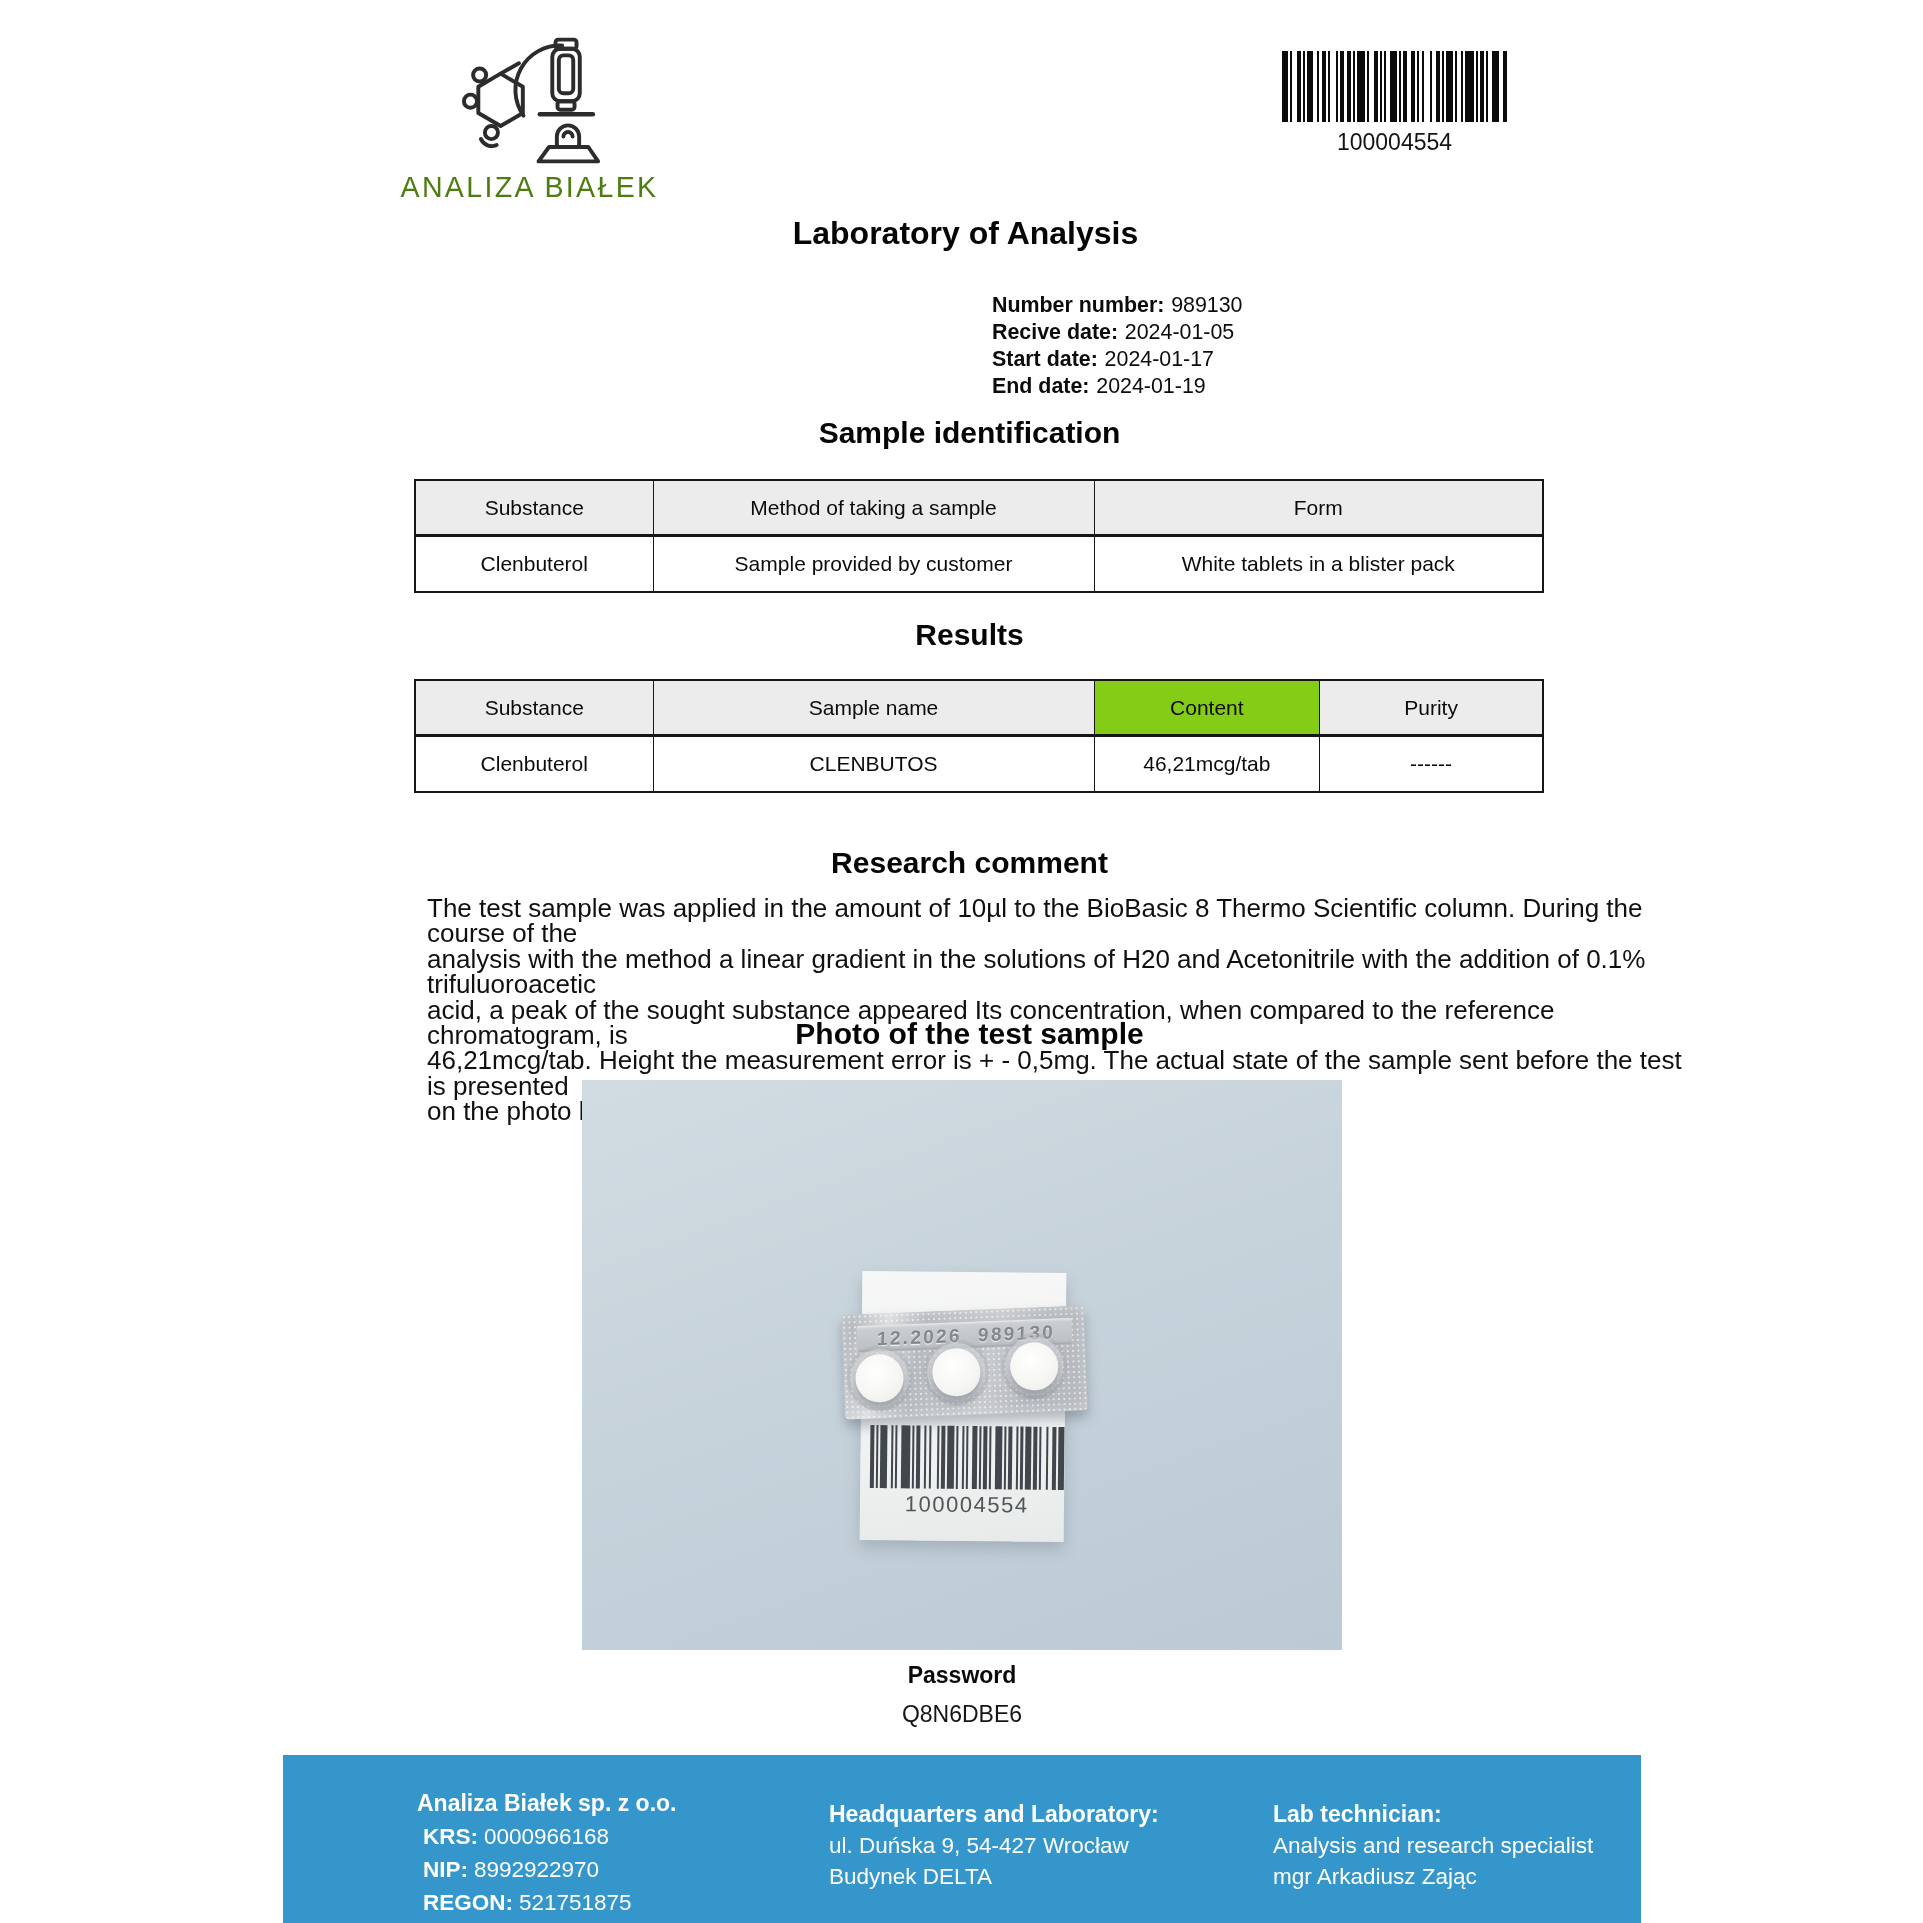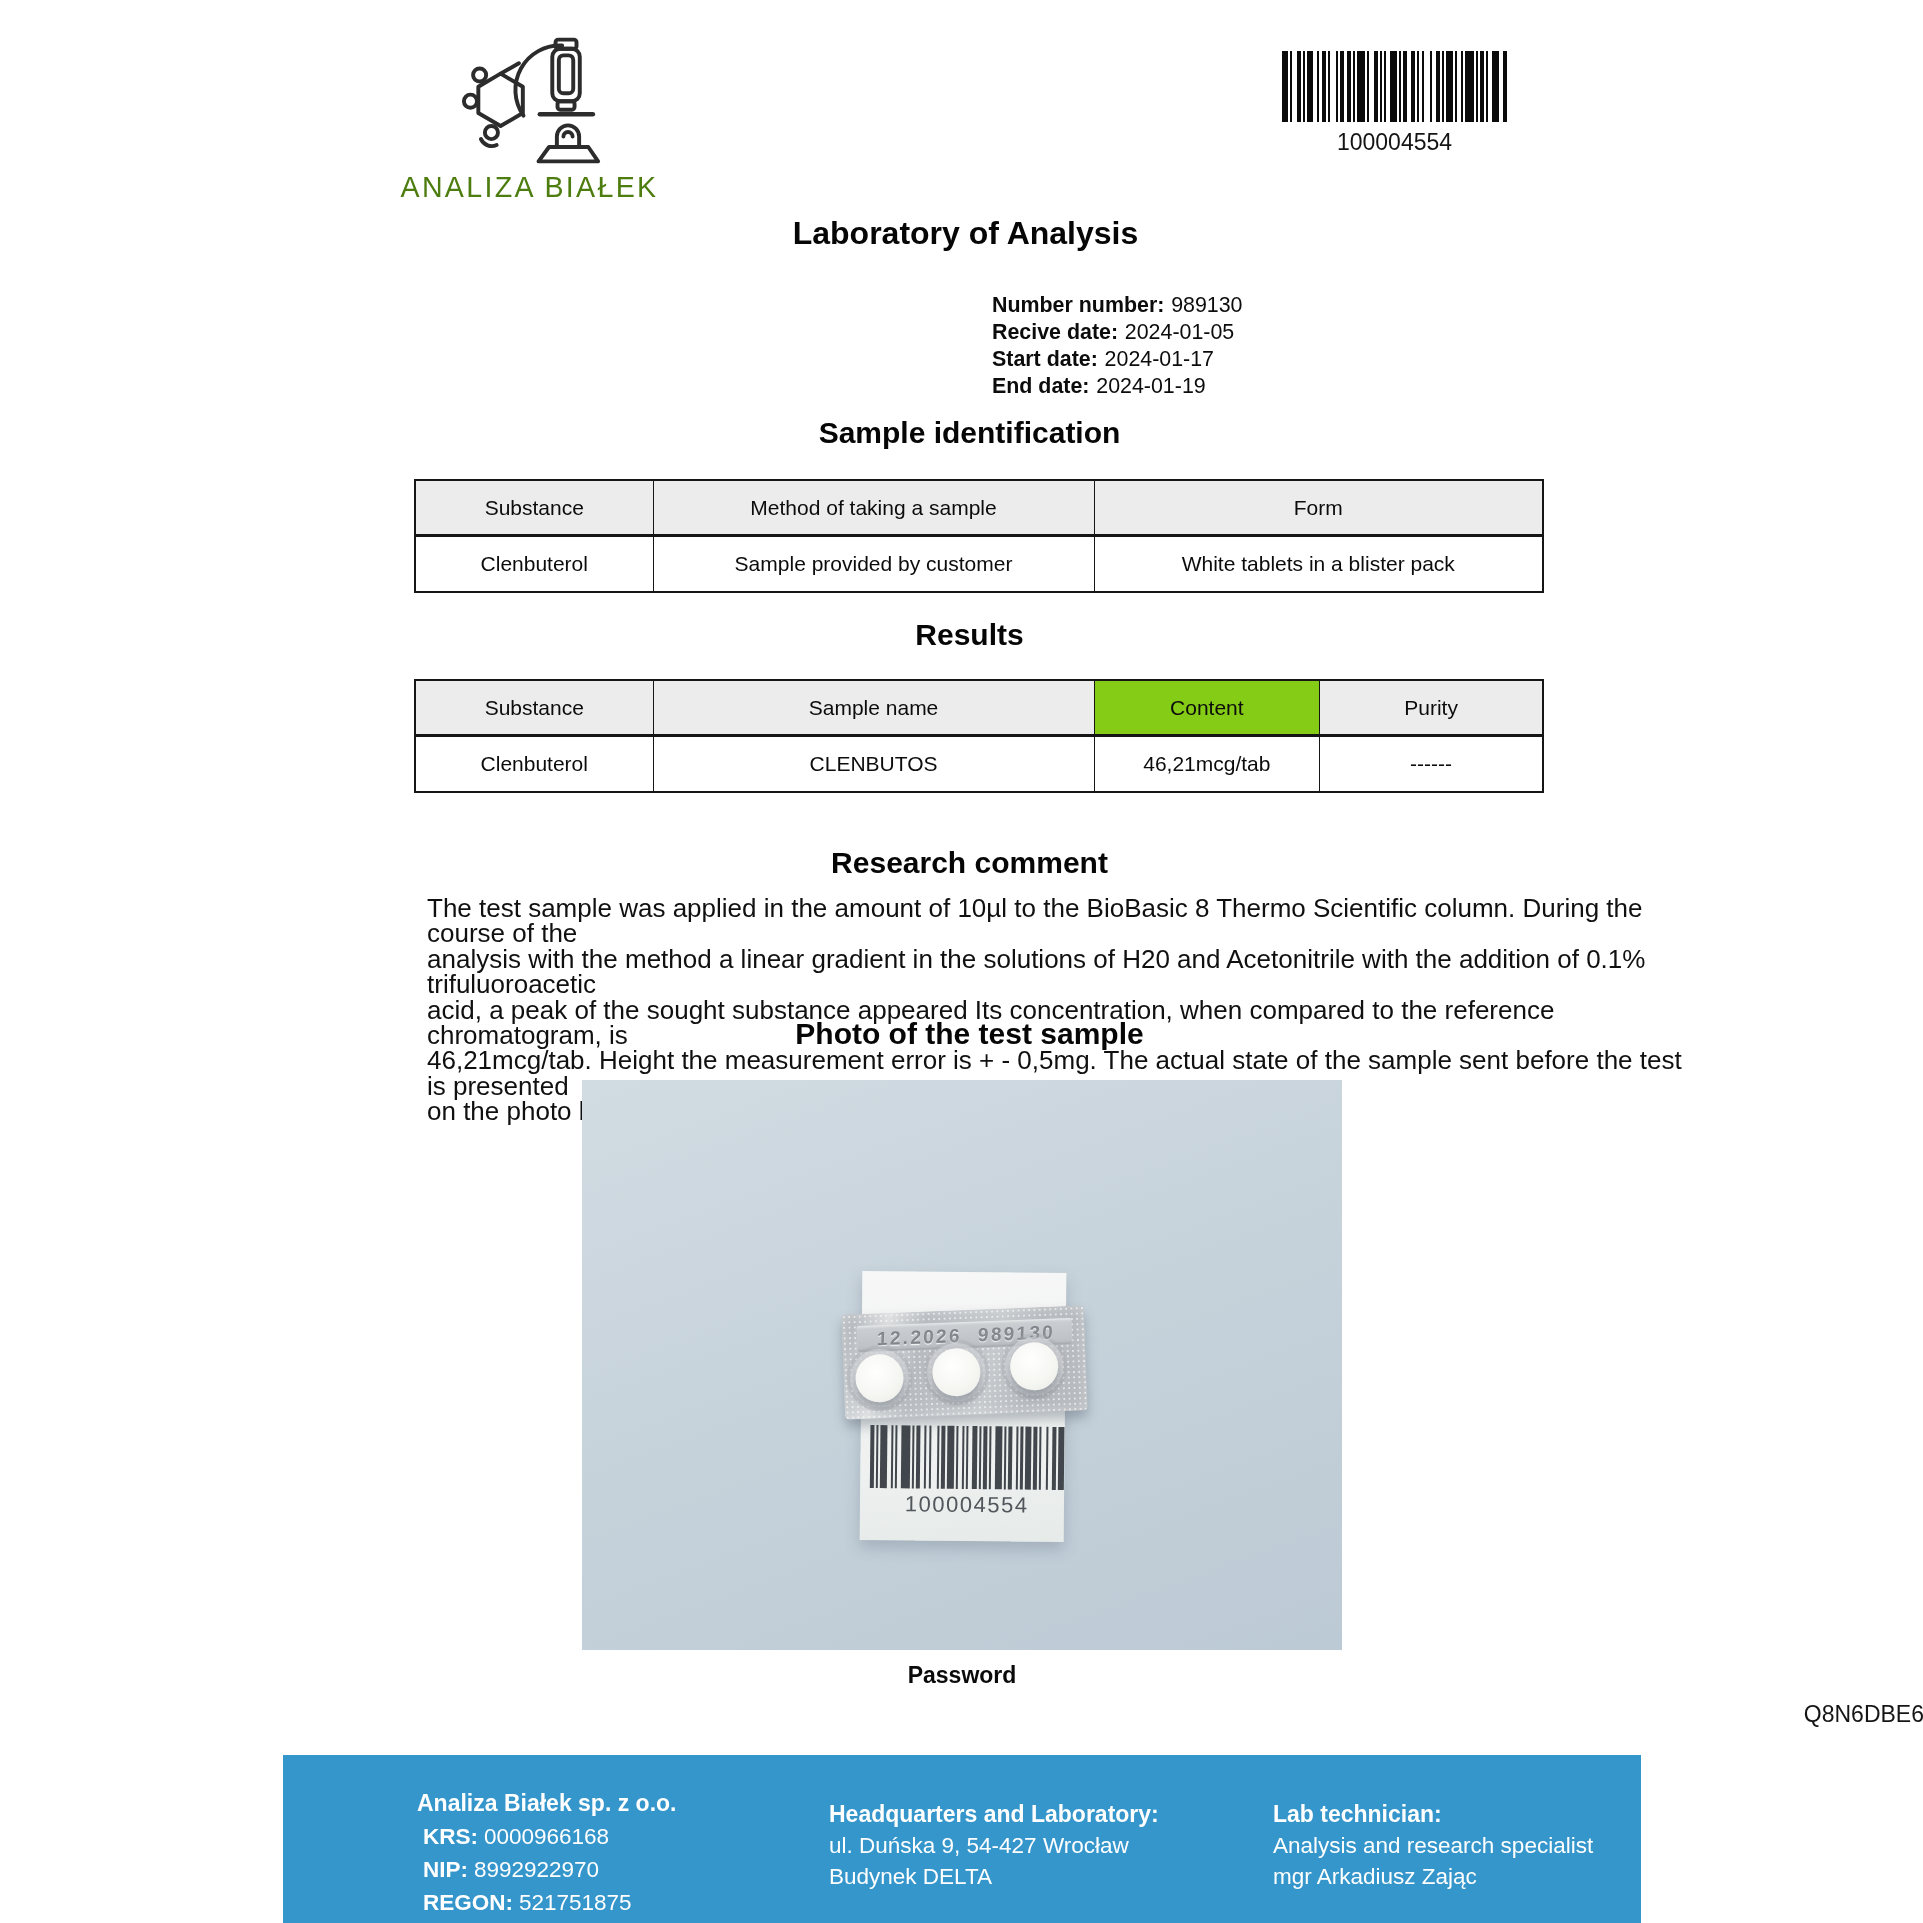--- a/index.html
+++ b/index.html
@@ -73,21 +73,21 @@
   .emboss.left{left:35px;}
   .emboss.right{right:30px;}
   .tablet{position:absolute;width:48px;height:48px;border-radius:50%;
            background:radial-gradient(circle at 42% 36%,#ffffff 0%,#f6f7f3 55%,#e8eae4 100%);
            box-shadow:0 6.8px 7.5px rgba(95,105,115,.4),0 0 0 5.3px rgba(216,219,222,.55),0 0 0 9px rgba(165,170,175,.35);}
   .t1{left:12px;top:41px;} .t2{left:89px;top:38px;} .t3{left:167px;top:35px;}
 
   
   .password-label{position:absolute;left:0;top:1662px;width:1924px;text-align:center;
                   font-size:23px;font-weight:700;color:#0a0a0a;}
-  .password-value{position:absolute;left:0;top:1701px;width:1924px;text-align:right;
+  .password-value{position:absolute;left:0;top:1701px;width:1924px;text-align:center;
                   font-size:23px;color:#151515;}
 
   
   .footer{position:absolute;left:283px;top:1755px;width:1358px;height:169px;background:#3596CC;}
   .f-col{position:absolute;color:#ffffff;font-size:22.5px;}
   .f-col1{left:134px;top:32px;line-height:33px;}
   .f-col2{left:546px;top:44px;line-height:31px;}
   .f-col3{left:990px;top:44px;line-height:31px;}
   .f-name,.f-title{font-weight:700;font-size:23px;}
   .f-b{font-weight:700;margin-right:6px;margin-left:6px;}

